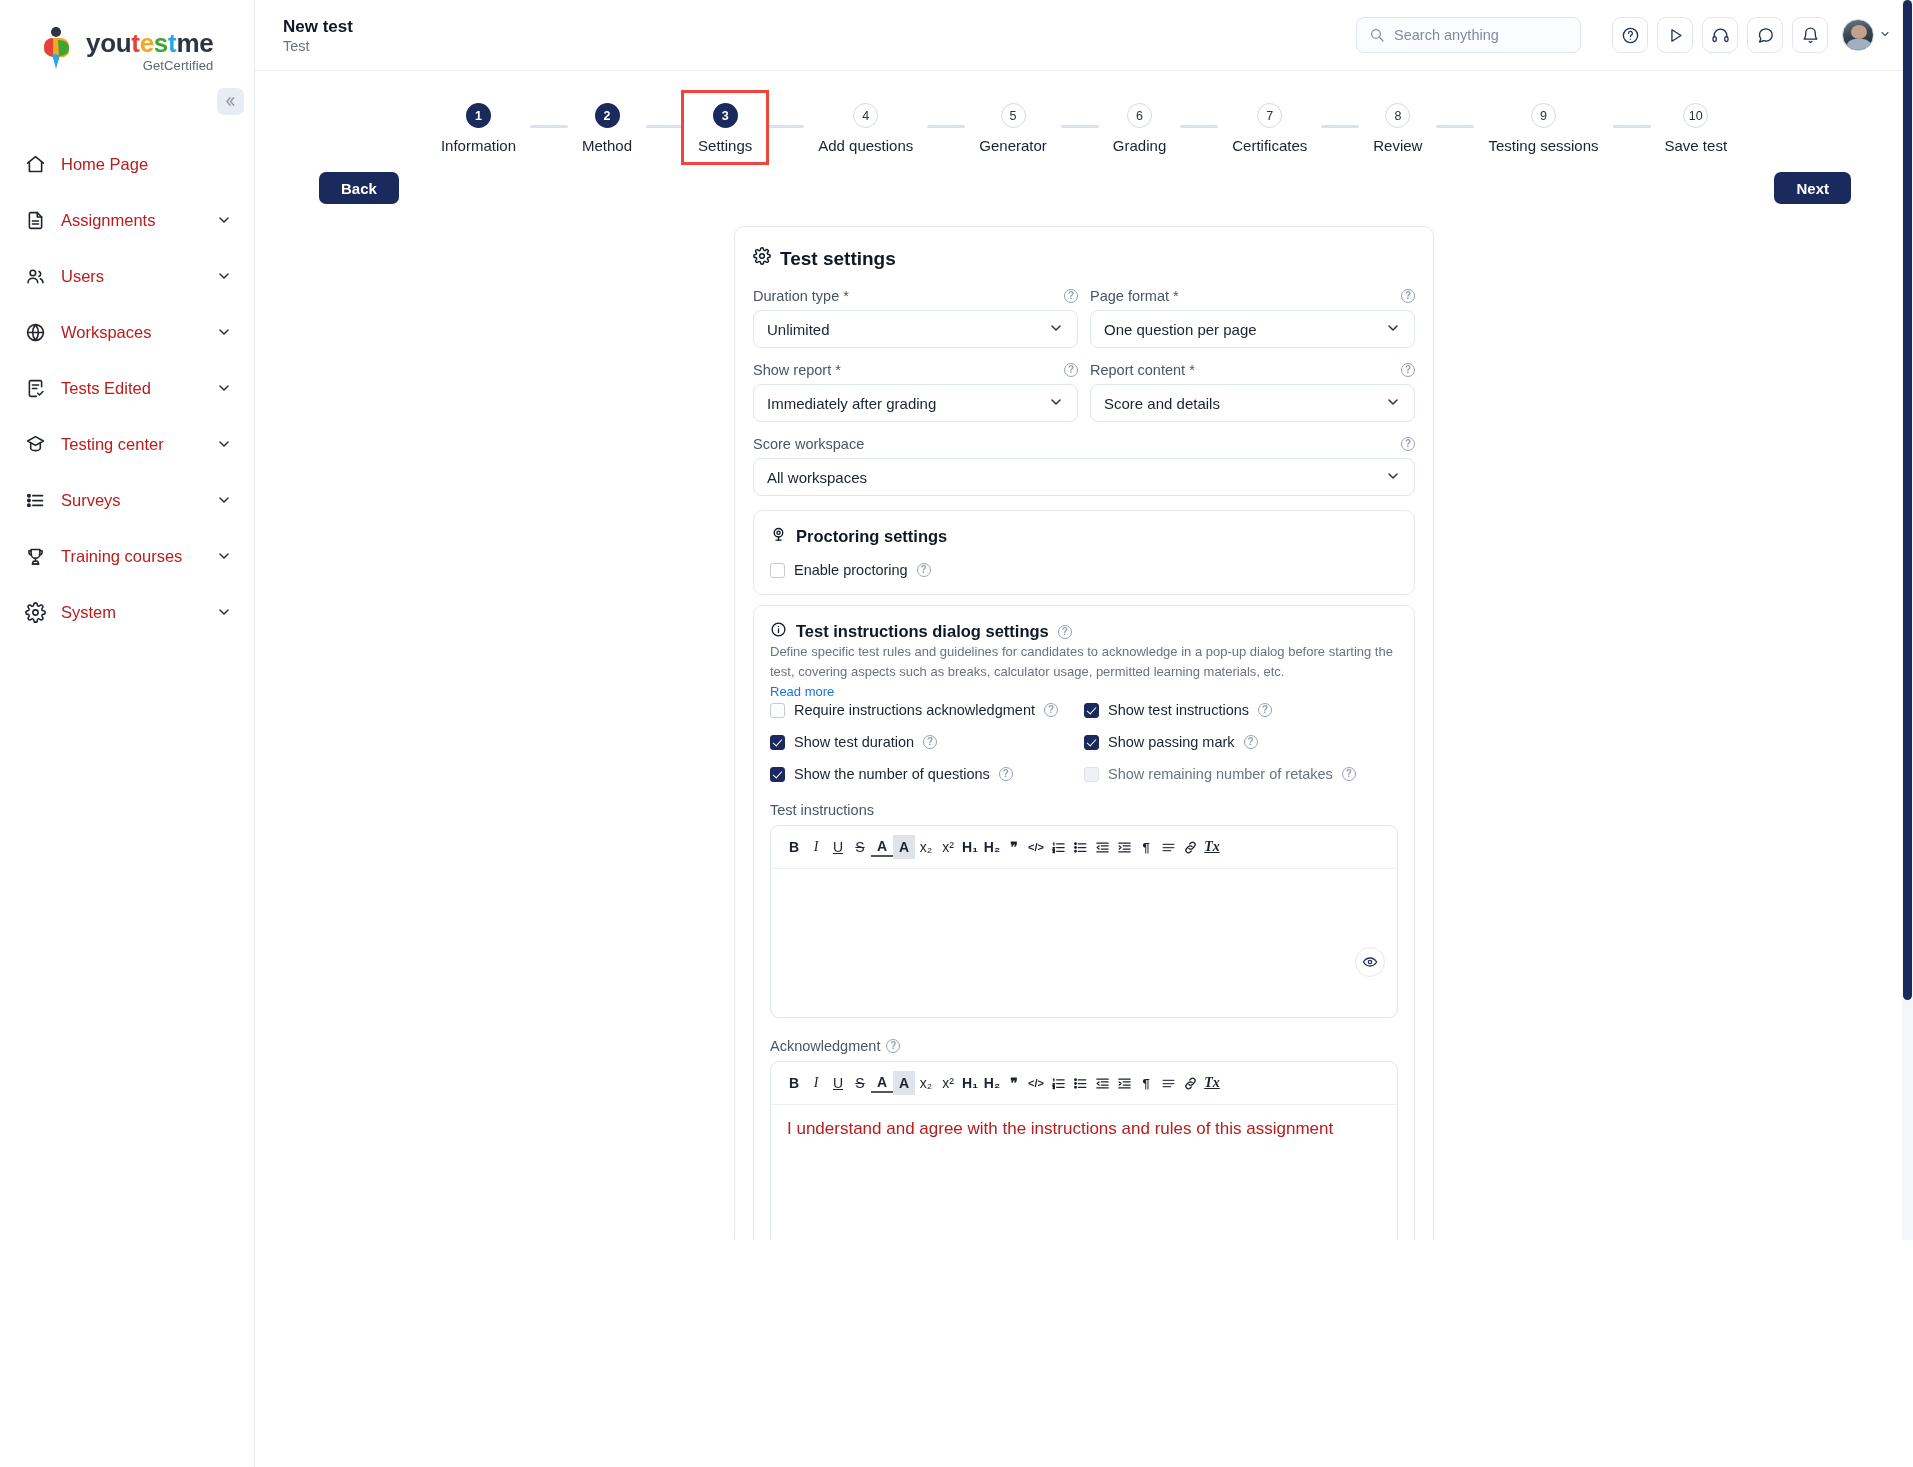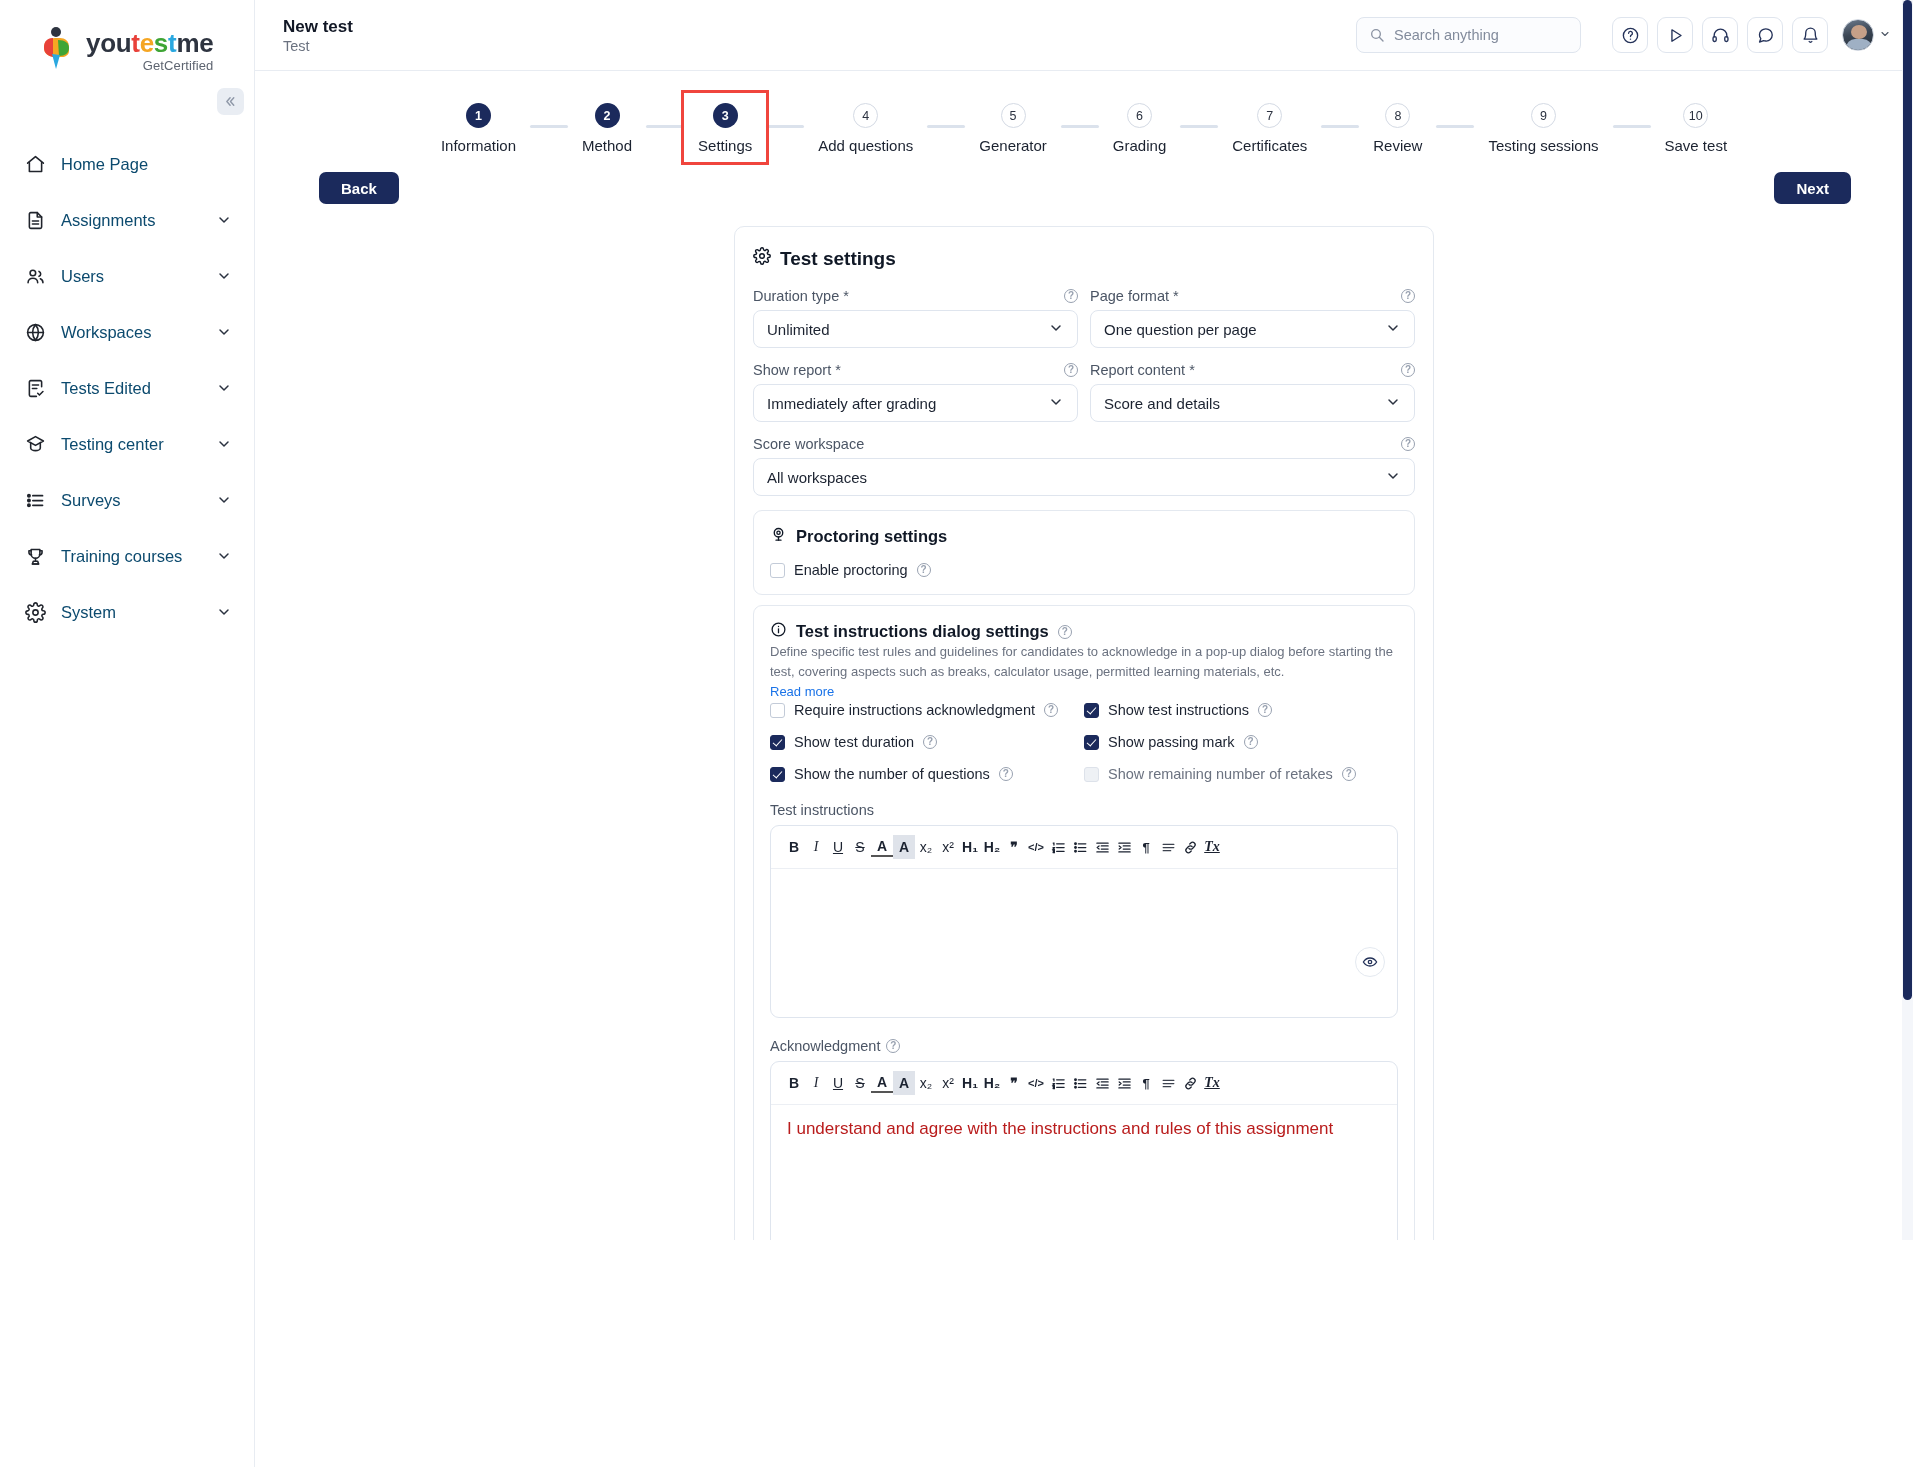--- a/index.html
+++ b/index.html
@@ -41,21 +41,21 @@
     display: flex; align-items: center; justify-content: center;
     font-size: 13px; cursor: pointer;
   }
 
   .nav { margin-top: 63px; }
   .nav-item {
     height: 56px; display: flex; align-items: center;
     padding: 0 22px 0 24px; cursor: pointer; gap: 15px;
   }
   .nav-ico { width: 22px; height: 22px; flex: 0 0 22px; color: #20242c; display:flex; align-items:center;justify-content:center;}
-  .nav-label { font-size: 16.5px; color: #0c4a6e; flex: 1; }
+  .nav-label { font-size: 16.5px; color: #b91c1c; flex: 1; }
   .nav-chev { color: #2b3240; display:flex;align-items:center; }
 
   
   .main {
     flex: 1; height: 1240px; position: relative;
     background: #ffffff; overflow: hidden;
   }
   .topbar {
     height: 71px; border-bottom: 1px solid #e8ecf2;
     display: flex; align-items: center; padding: 0 22px 0 28px;

